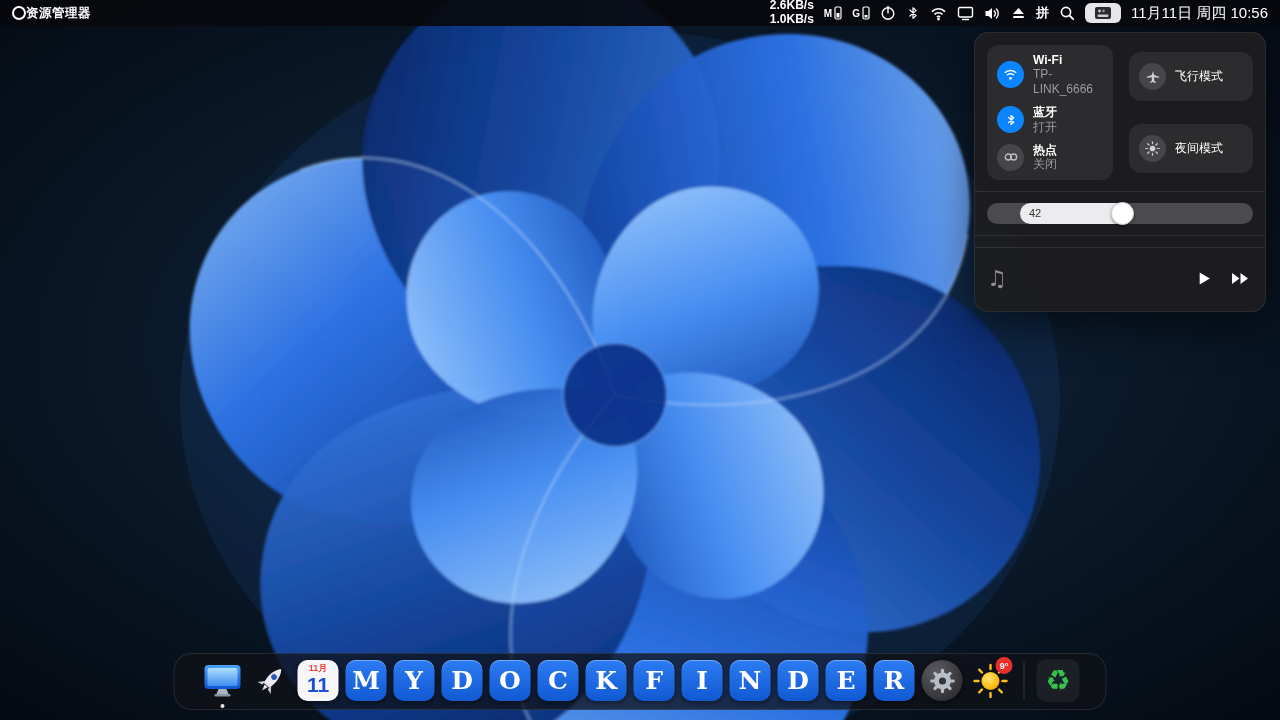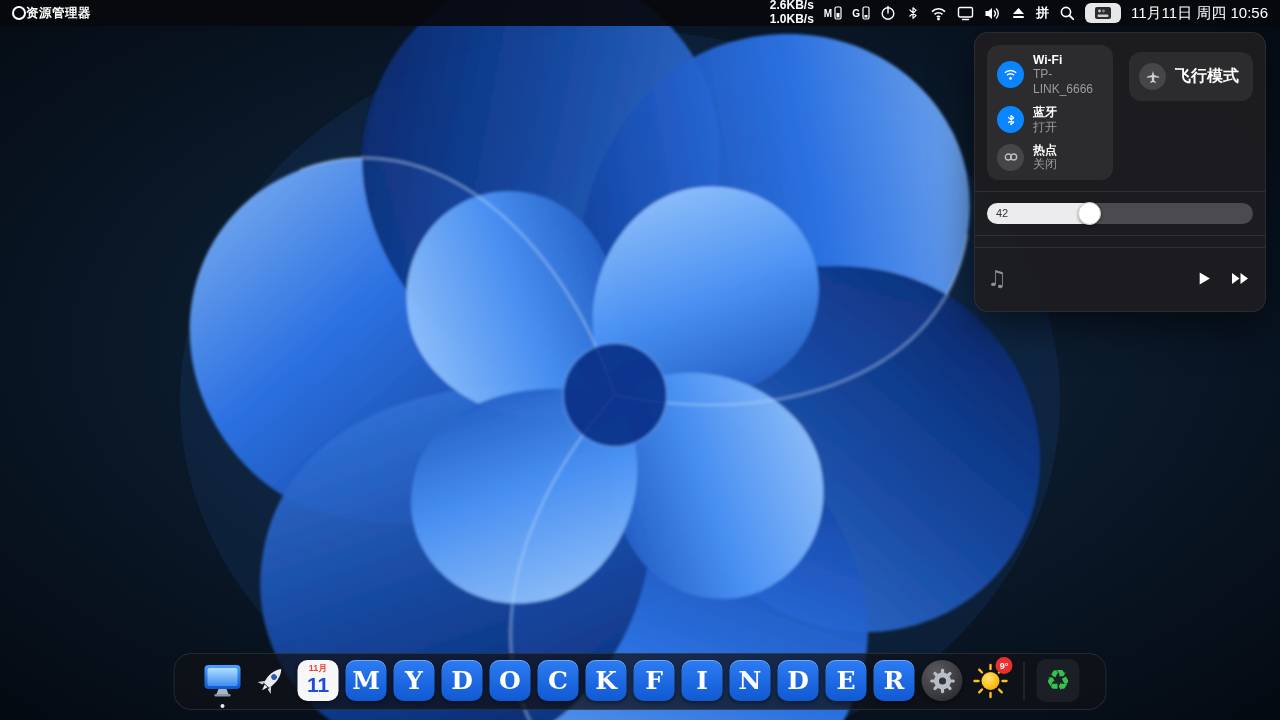--- a/index.html
+++ b/index.html
@@ -31,21 +31,21 @@
   .cc-connect{flex:1;background:#2c2c2e;border-radius:12px;padding:8px 10px;display:flex;flex-direction:column;gap:9px}
   .cc-crow{display:flex;align-items:center;gap:9px}
   .cc-circle{width:27px;height:27px;border-radius:50%;display:flex;align-items:center;justify-content:center;flex:0 0 auto}
   .cc-circle.blue{background:#0a84ff}
   .cc-circle.gray{background:#46464a}
   .cc-ct{display:flex;flex-direction:column;line-height:1.2}
   .cc-ct .t{font-size:12px;font-weight:bold}
   .cc-ct .s{font-size:12px;color:#9b9ba1}
   .cc-togglecol{width:124px;display:flex;flex-direction:column;justify-content:space-between;padding:7px 0}
   .cc-toggle{background:#2c2c2e;border-radius:12px;height:49px;display:flex;align-items:center;gap:9px;padding:0 10px}
-  .cc-toggle .lbl{font-size:16px;font-weight:bold}
+  .cc-toggle .lbl{font-size:12px;font-weight:normal}
   .cc-div{height:1px;background:rgba(255,255,255,.09);margin:11px -12px}
   .cc-sec-label{font-size:12.5px;font-weight:bold;margin-bottom:8px}
   .slider{position:relative;height:21px;border-radius:11px;background:#4a4a4f;overflow:visible}
   .slider-fill{position:relative;height:100%;border-radius:11px;background:#ececee;min-width:34px}
   .slider-num{position:absolute;left:9px;top:0;line-height:21px;font-size:11px;color:#333}
   .slider-knob{position:absolute;right:-2px;top:-1px;width:23px;height:23px;border-radius:50%;
     background:#fff;border:1px solid #cfcfcf;box-shadow:0 1px 3px rgba(0,0,0,.4)}
   .cc-music{display:flex;align-items:center;gap:10px;height:40px}
   .music-note{font-size:22px;color:#8e8e93;font-family:"DejaVu Sans",sans-serif}
   .music-spacer{flex:1}
@@ -259,28 +259,46 @@
     </div>
     <div class="cc-togglecol">
       <div class="cc-toggle">
         <div class="cc-circle gray">
           <svg width="14" height="14" viewBox="0 0 16 16">
               <path d="M8 1 L9.3 5.6 L15 7.6 L15 8.8 L9.3 8.2 L9.3 12 L11.2 13.8 L11.2 14.8 L8 13.8 L4.8 14.8 L4.8 13.8 L6.7 12 L6.7 8.2 L1 8.8 L1 7.6 L6.7 5.6 Z" fill="#cfcfd4"></path>
             </svg>
         </div>
         <span class="lbl">飞行模式</span>
       </div>
+      <div class="cc-toggle">
+        <div class="cc-circle gray">
+          <svg width="15" height="15" viewBox="0 0 16 16">
+              <circle cx="8" cy="8" r="3" fill="#cfcfd4"></circle>
+              <g stroke="#cfcfd4" stroke-width="1.3" stroke-linecap="round">
+                <line x1="8" y1="0.8" x2="8" y2="2.8"></line>
+                <line x1="8" y1="13.2" x2="8" y2="15.2"></line>
+                <line x1="0.8" y1="8" x2="2.8" y2="8"></line>
+                <line x1="13.2" y1="8" x2="15.2" y2="8"></line>
+                <line x1="2.9" y1="2.9" x2="4.3" y2="4.3"></line>
+                <line x1="11.7" y1="11.7" x2="13.1" y2="13.1"></line>
+                <line x1="2.9" y1="13.1" x2="4.3" y2="11.7"></line>
+                <line x1="11.7" y1="4.3" x2="13.1" y2="2.9"></line>
+              </g>
+            </svg>
+        </div>
+        <span class="lbl">夜间模式</span>
+      </div>
     </div>
   </div>
 
   <div class="cc-div"></div>
 
   <div>
     <div class="slider">
-      <div class="slider-fill" style="width: 42%;">
+      <div class="slider-fill" style="width: 42%; margin-left: 33px;">
         <span class="slider-num">42</span>
         <span class="slider-knob"></span>
       </div>
     </div>
   </div>
 
   <div class="cc-div"></div>
 
 
   <div class="cc-div"></div>

